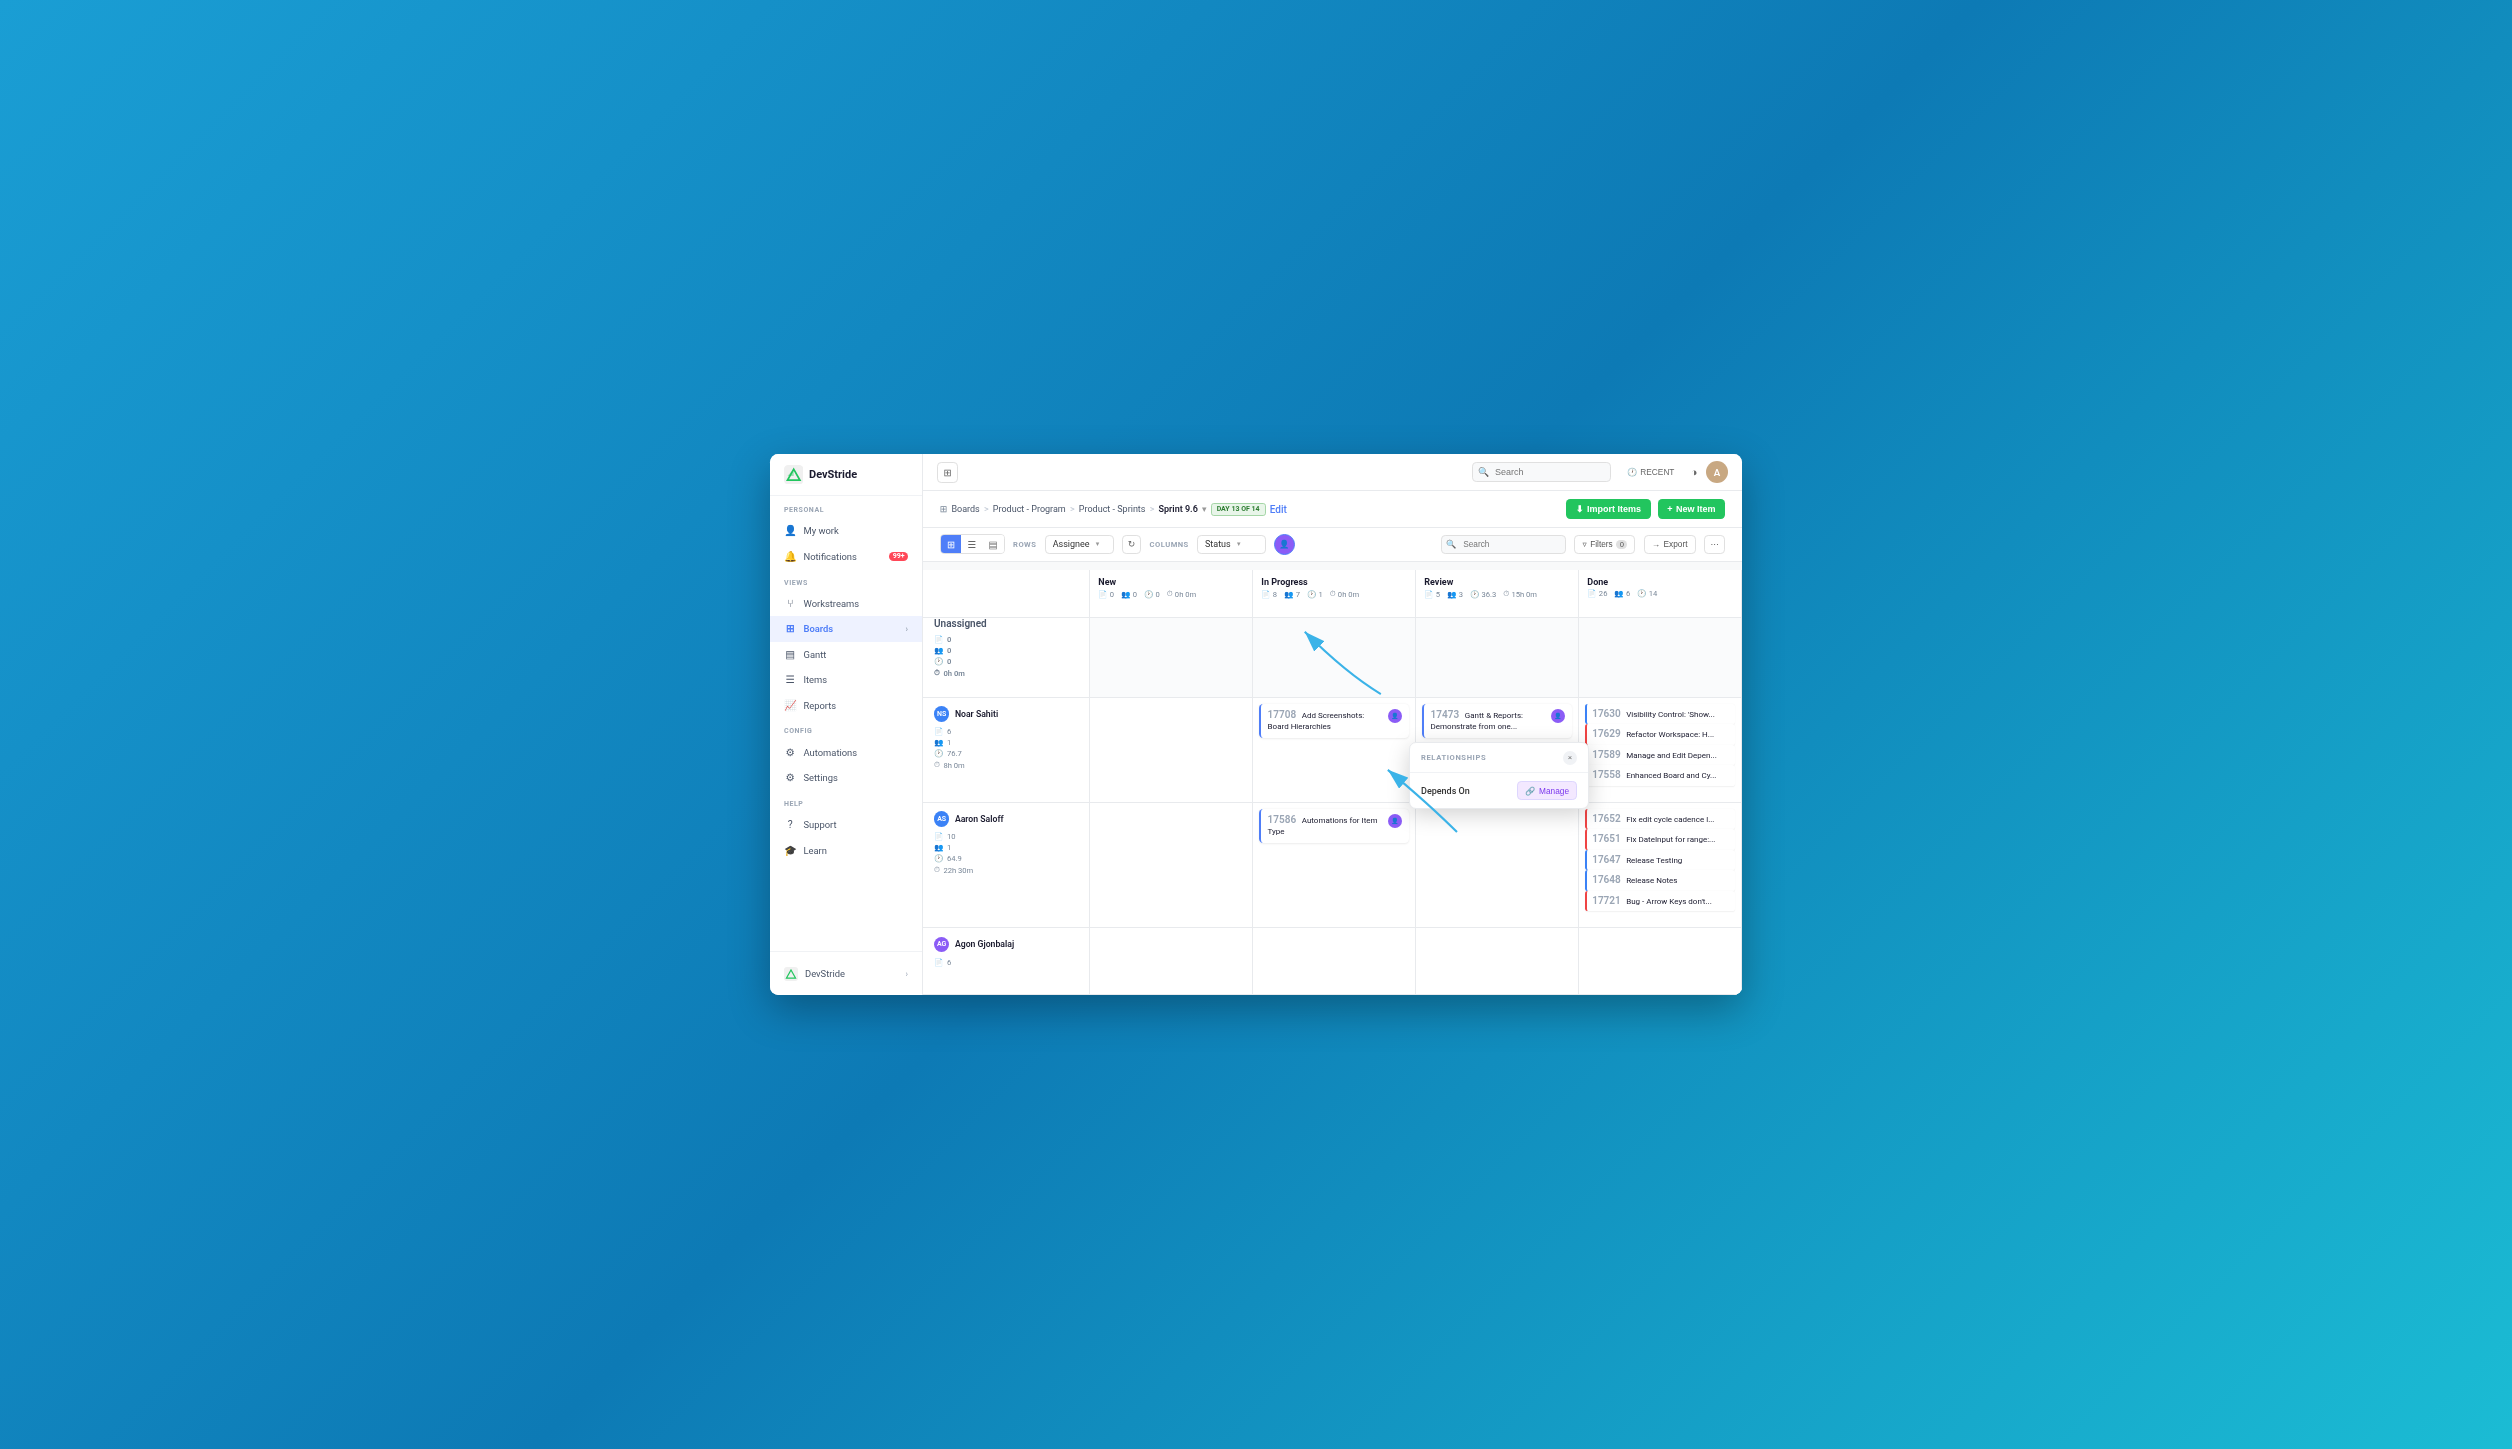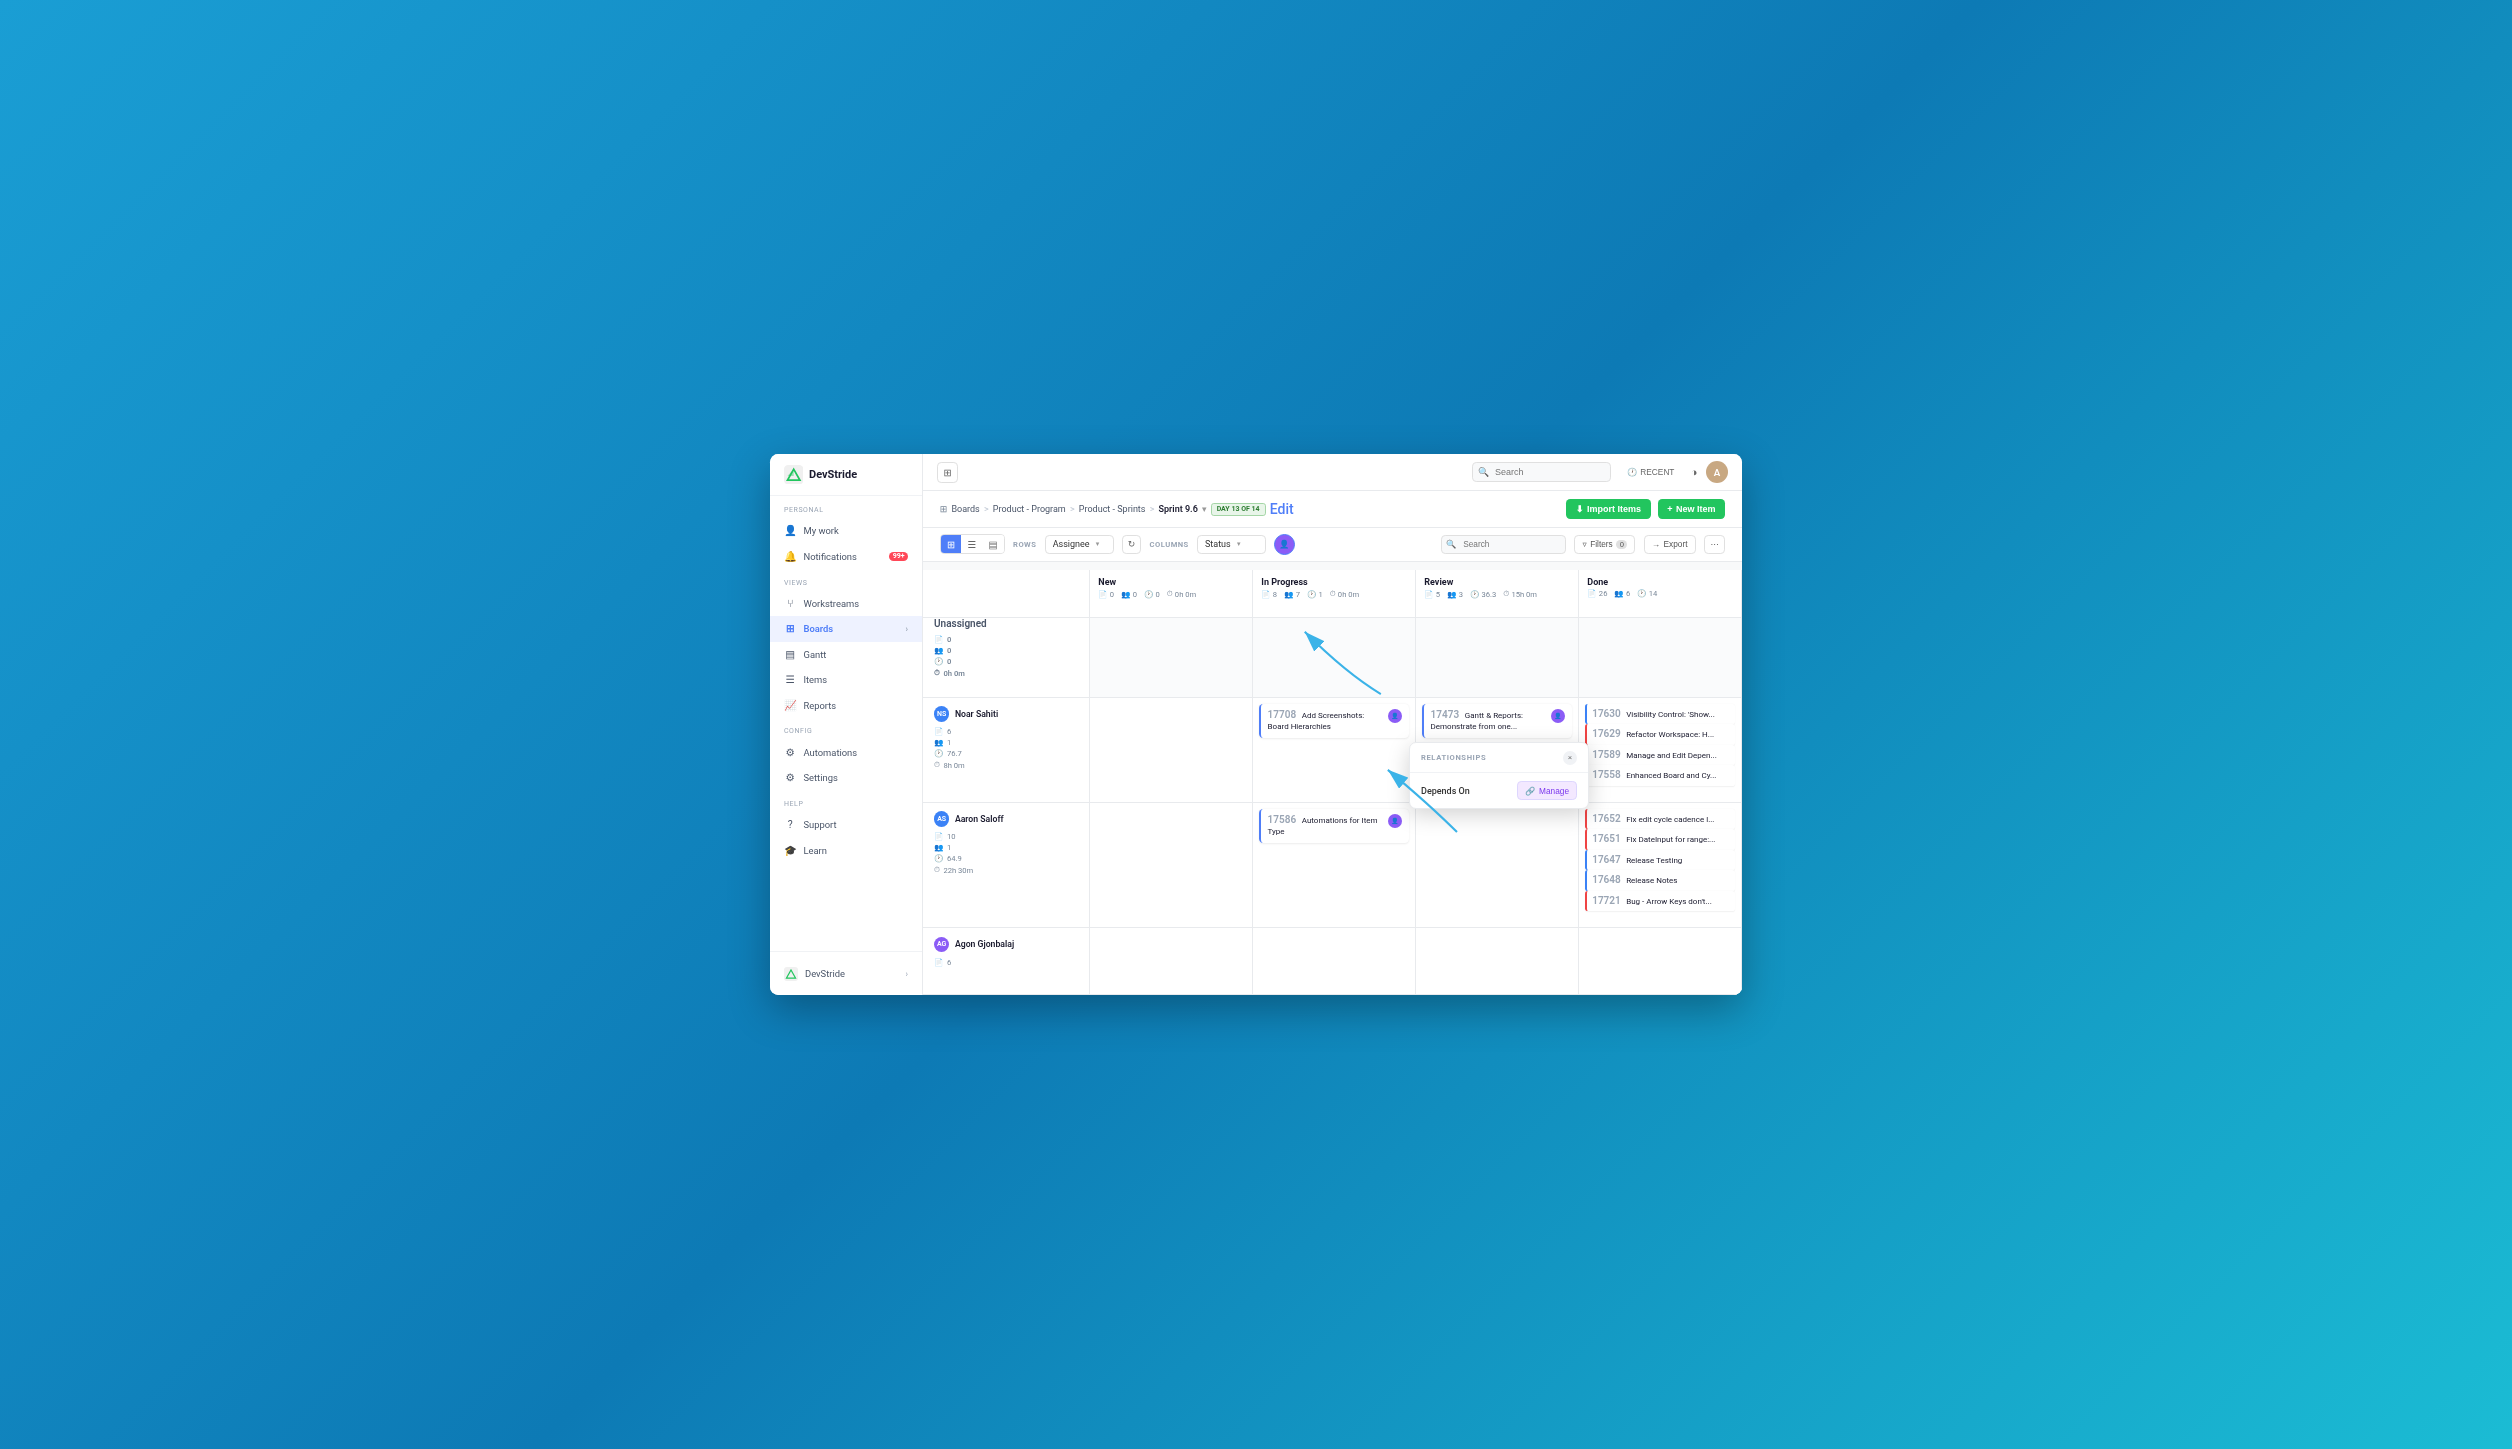--- a/index.html
+++ b/index.html
@@ -42,21 +42,21 @@
       width: 19.4px;
       height: 19.4px;
     }
     .logo-text {
       font-weight: 700;
       font-size: 11px;
       color: #1a1a2e;
     }
     .sidebar-section-label {
       font-size: 7px;
-      font-weight: 400;
+      font-weight: 700;
       color: #9aa5b4;
       letter-spacing: 0.08em;
       padding: 9.7px 14px 4.2px;
       text-transform: uppercase;
     }
     .sidebar-item {
       display: flex;
       align-items: center;
       gap: 7px;
       padding: 6.2px 14px;
@@ -197,21 +197,21 @@
       background: #e8f5e9;
       color: #2e7d32;
       font-size: 7px;
       font-weight: 700;
       padding: 1.4px 4.9px;
       border-radius: 2.8px;
       border: 0.7px solid #a5d6a7;
     }
     .edit-link {
       color: #4f7ef8;
-      font-size: 14px;
+      font-size: 10px;
       cursor: pointer;
       font-weight: 500;
     }
     .header-actions {
       display: flex;
       gap: 7px;
     }
     .btn-import {
       background: #22c55e;
       color: #fff;

